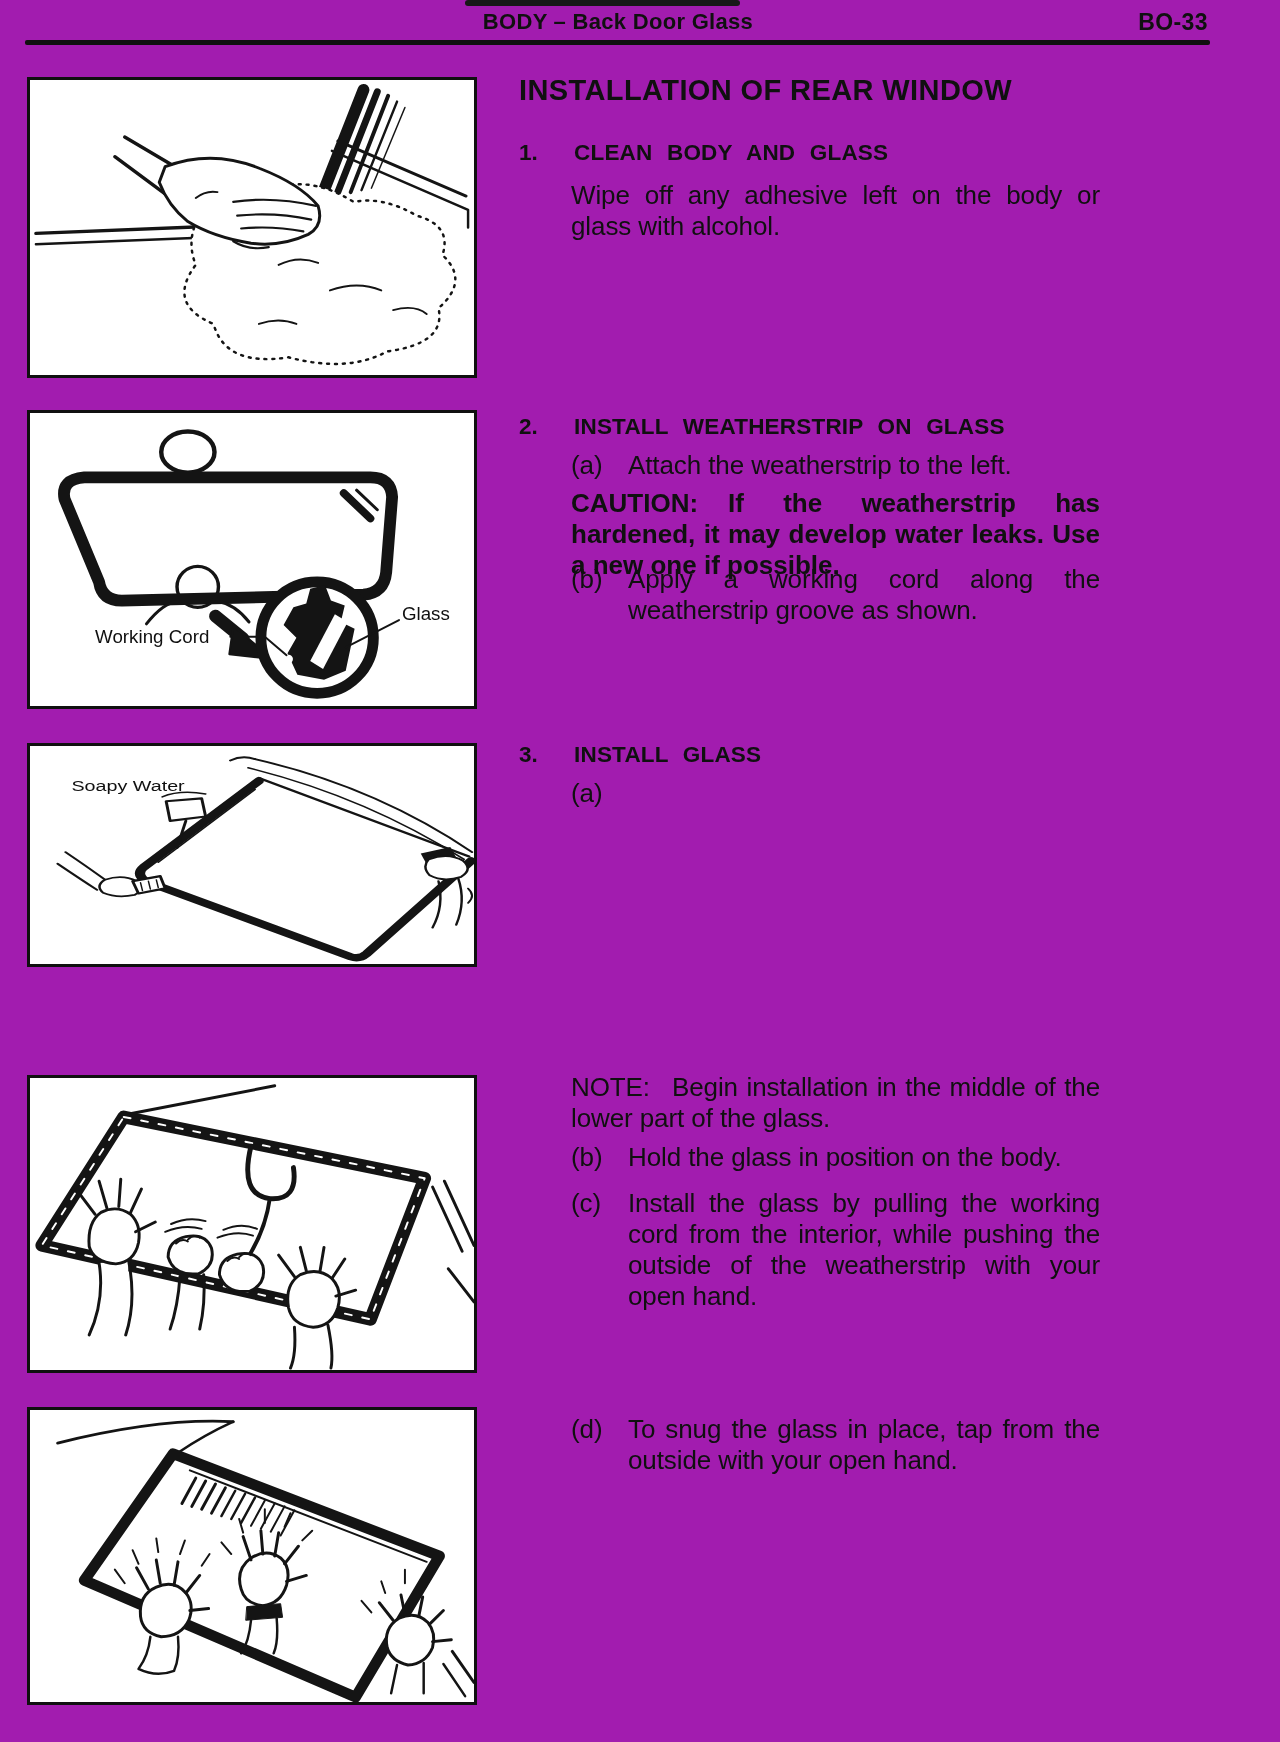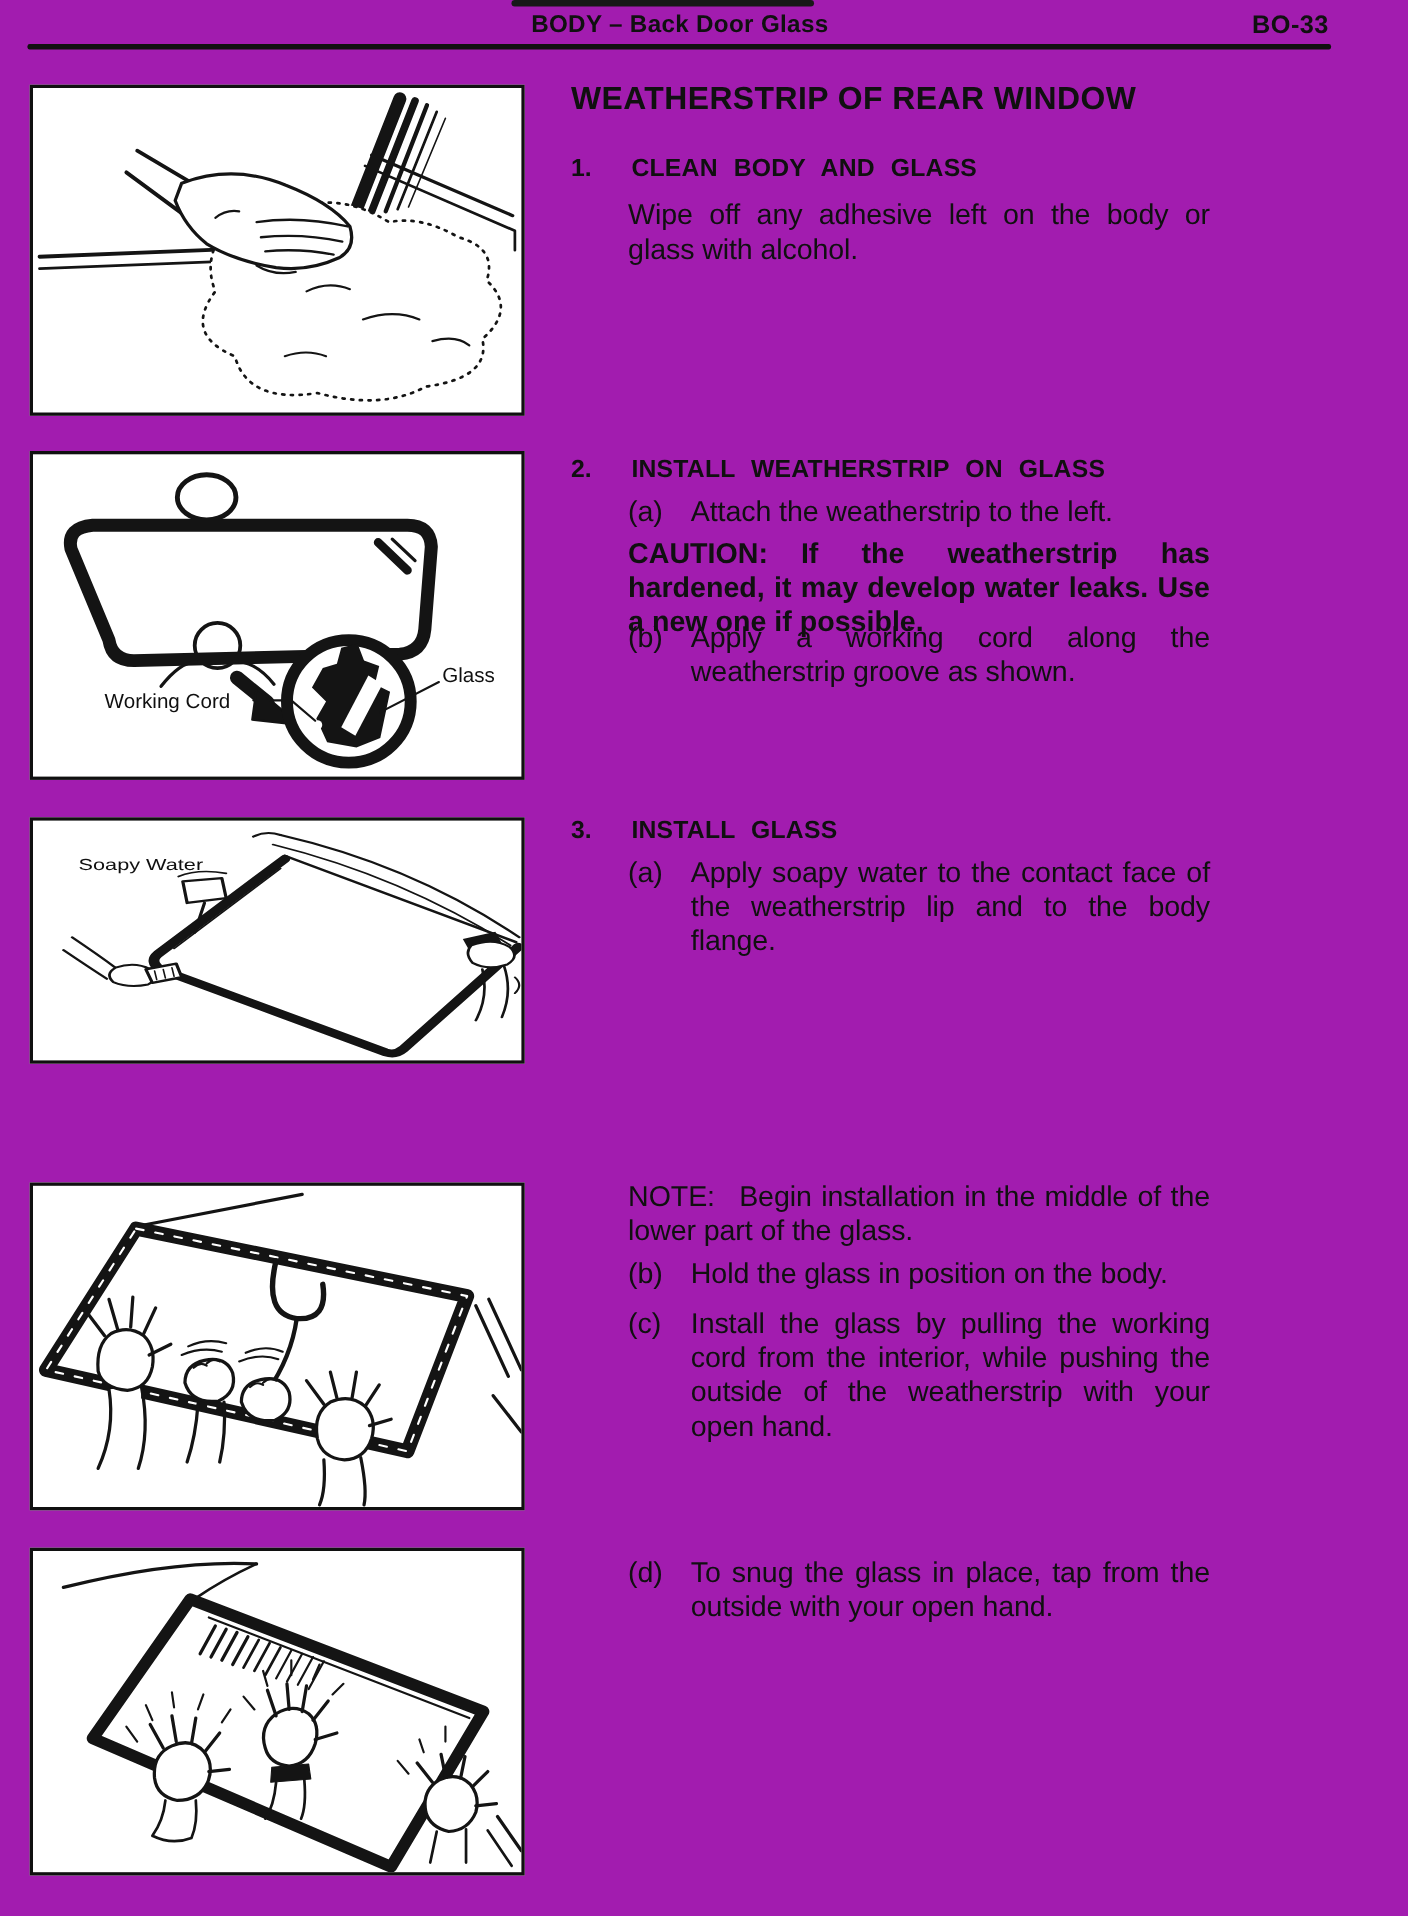--- a/index.html
+++ b/index.html
@@ -195,21 +195,21 @@
         <path d="M362,244 Q358,224 374,214 Q391,206 403,218 Q412,229 408,244 Q401,261 383,262 Q366,258 362,244 Z" fill="#ffffff" stroke-width="3"></path>
         <path d="M368,216 L354,198 M380,210 L376,190 M394,212 L398,192 M405,220 L419,206 M408,238 L427,236" stroke-width="3"></path>
         <path d="M346,208 L336,196 M360,188 L356,176 M380,178 L380,164 M401,182 L407,168" stroke-width="2"></path>
         <path d="M372,262 L366,291 M399,260 L399,291" stroke-width="2.5"></path>
         <path d="M428,248 L450,280" stroke-width="3"></path>
         <path d="M419,261 L441,294" stroke-width="2.5"></path>
       </g>
     </svg>
   </div>
 
-  <div class="doc-title">WEATHERSTRIP OF REAR WINDOW</div>
+  <div class="doc-title">INSTALLATION OF REAR WINDOW</div>
 
   <div class="step-head-row" style="top:140px;">
     <span class="step-num">1.</span>
     <span class="step-heading">CLEAN BODY AND GLASS</span>
   </div>
   <div class="para" style="top:180px;">Wipe off any adhesive left on the body or glass with alcohol.</div>
 
   <div class="step-head-row" style="top:414px;">
     <span class="step-num">2.</span>
     <span class="step-heading">INSTALL WEATHERSTRIP ON GLASS</span>
@@ -225,21 +225,20 @@
     <span class="item-label">(b)</span>
     <div class="item-text">Apply a working cord along the weatherstrip groove as shown.</div>
   </div>
 
   <div class="step-head-row" style="top:742px;">
     <span class="step-num">3.</span>
     <span class="step-heading">INSTALL GLASS</span>
   </div>
   <div class="citem" style="top:778px;">
     <span class="item-label">(a)</span>
-    <div class="item-text">Apply soapy water to the contact face of the weatherstrip lip and to the body flange.</div>
   </div>
   <div class="cnote" style="top:1072px;">
     <span class="note-label">NOTE:</span><span>Begin installation in the middle of the lower part of the glass.</span>
   </div>
   <div class="citem" style="top:1142px;">
     <span class="item-label">(b)</span>
     <div class="item-text">Hold the glass in position on the body.</div>
   </div>
   <div class="citem" style="top:1188px;">
     <span class="item-label">(c)</span>

